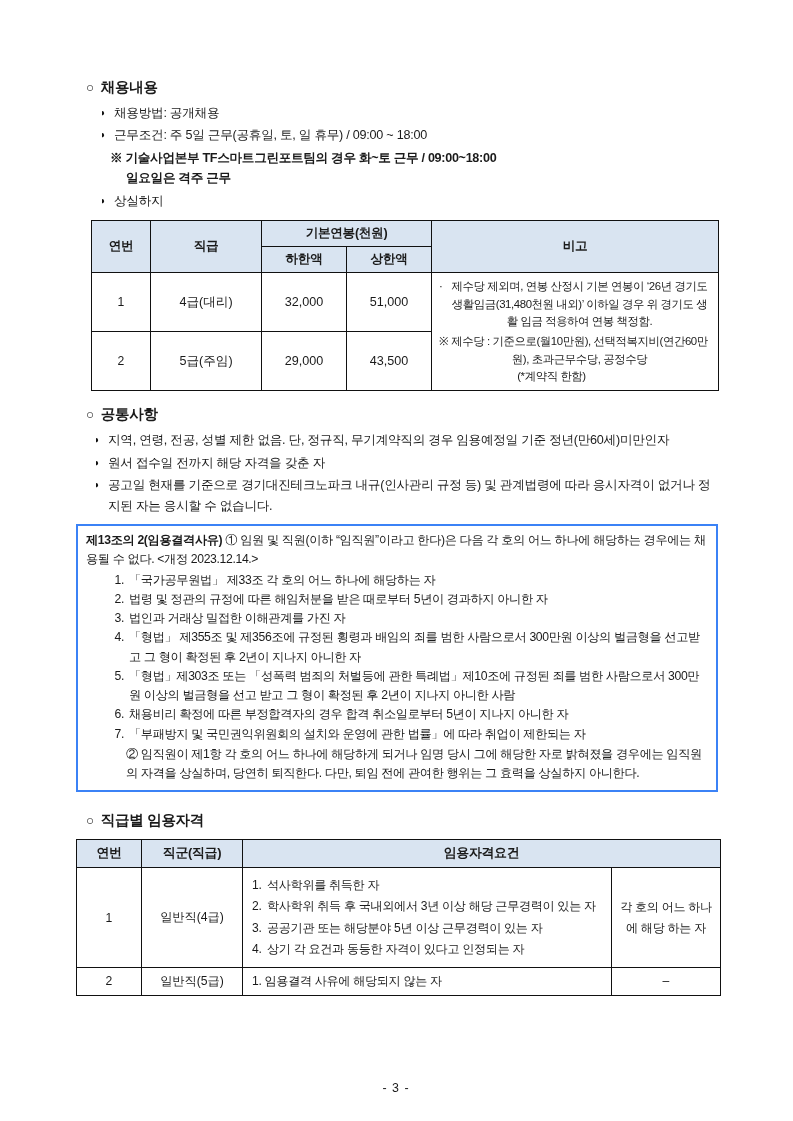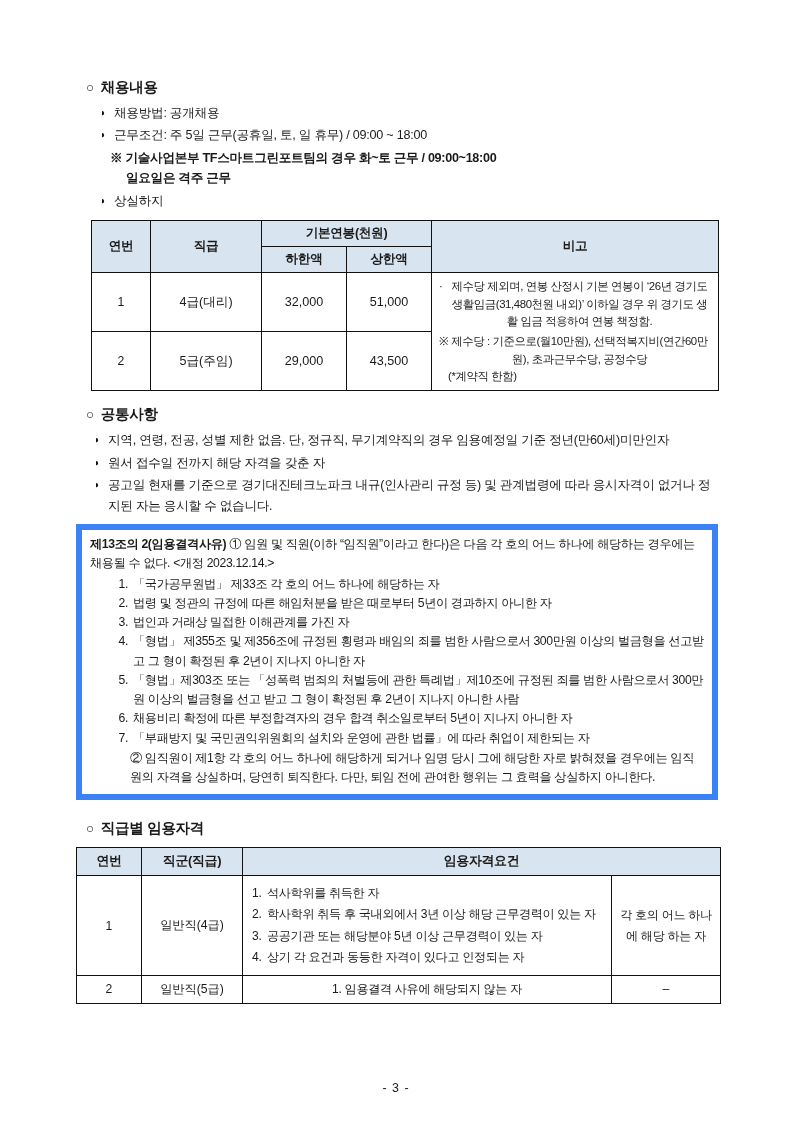--- a/index.html
+++ b/index.html
@@ -100,21 +100,21 @@
     letter-spacing: -0.4px;
   }
   .rk-line { display: flex; }
   .rk-line .rk-mk { flex: 0 0 auto; width: 9px; }
   .rk-line .rk-tx { flex: 1 1 auto; text-align: center; }
   .rk-sub { margin-left: 9px; display:block; }
   td.h { font-size: 12.6px; }
 
   
   .lawbox {
-    border: 6px solid #3b82f6;
+    border: 2px solid #3b82f6;
     margin: 8px 0 0 2px;
     padding: 5px 8px 7px 8px;
     font-size: 12.2px;
     line-height: 1.58;
     letter-spacing: -0.35px;
   }
   .lawbox .ttl { font-weight: bold; }
   .law-items { margin: 1px 0 0 0; padding: 0; list-style: none; }
   .law-items li {
     display: flex;
@@ -150,21 +150,21 @@
   table.qual td.reqs .ln { display: flex; }
   table.qual td.reqs .ln .n { flex: 0 0 auto; width: 15px; }
   table.qual td.reqs .ln .t { flex: 1 1 auto; }
   table.qual td.note-cell {
     font-size: 12.1px;
     line-height: 1.72;
     letter-spacing: -0.3px;
     padding: 6px 6px;
   }
   table.qual td.single {
-    text-align: center;
+    text-align: left;
     padding: 5px 9px;
     font-size: 12.1px;
     letter-spacing: -0.3px;
   }
 
   .pagenum {
     position: absolute;
     left: 0;
     right: 0;
     bottom: 26px;
@@ -227,21 +227,21 @@
         <td class="h">51,000</td>
         <td class="remark" rowspan="2">
           <div class="rk-line">
             <span class="rk-mk">·</span>
             <span class="rk-tx">제수당 제외며, 연봉 산정시 기본 연봉이 ‘26년 경기도 생활임금(31,480천원 내외)’ 이하일 경우 위 경기도 생활 임금 적용하여 연봉 책정함.</span>
           </div>
           <div class="rk-line" style="margin-top:3px">
             <span class="rk-mk">※</span>
             <span class="rk-tx">제수당 : 기준으로(월10만원), 선택적복지비(연간60만원), 초과근무수당, 공정수당</span>
           </div>
-          <div class="rk-sub" style="text-align:left; padding-right:56px">(*계약직 한함)</div>
+          <div class="rk-sub" style="text-align:center; padding-right:56px">(*계약직 한함)</div>
         </td>
       </tr>
       <tr style="height:52px">
         <td>2</td>
         <td class="h">5급(주임)</td>
         <td class="h">29,000</td>
         <td class="h">43,500</td>
       </tr>
     </tbody>
   </table>

